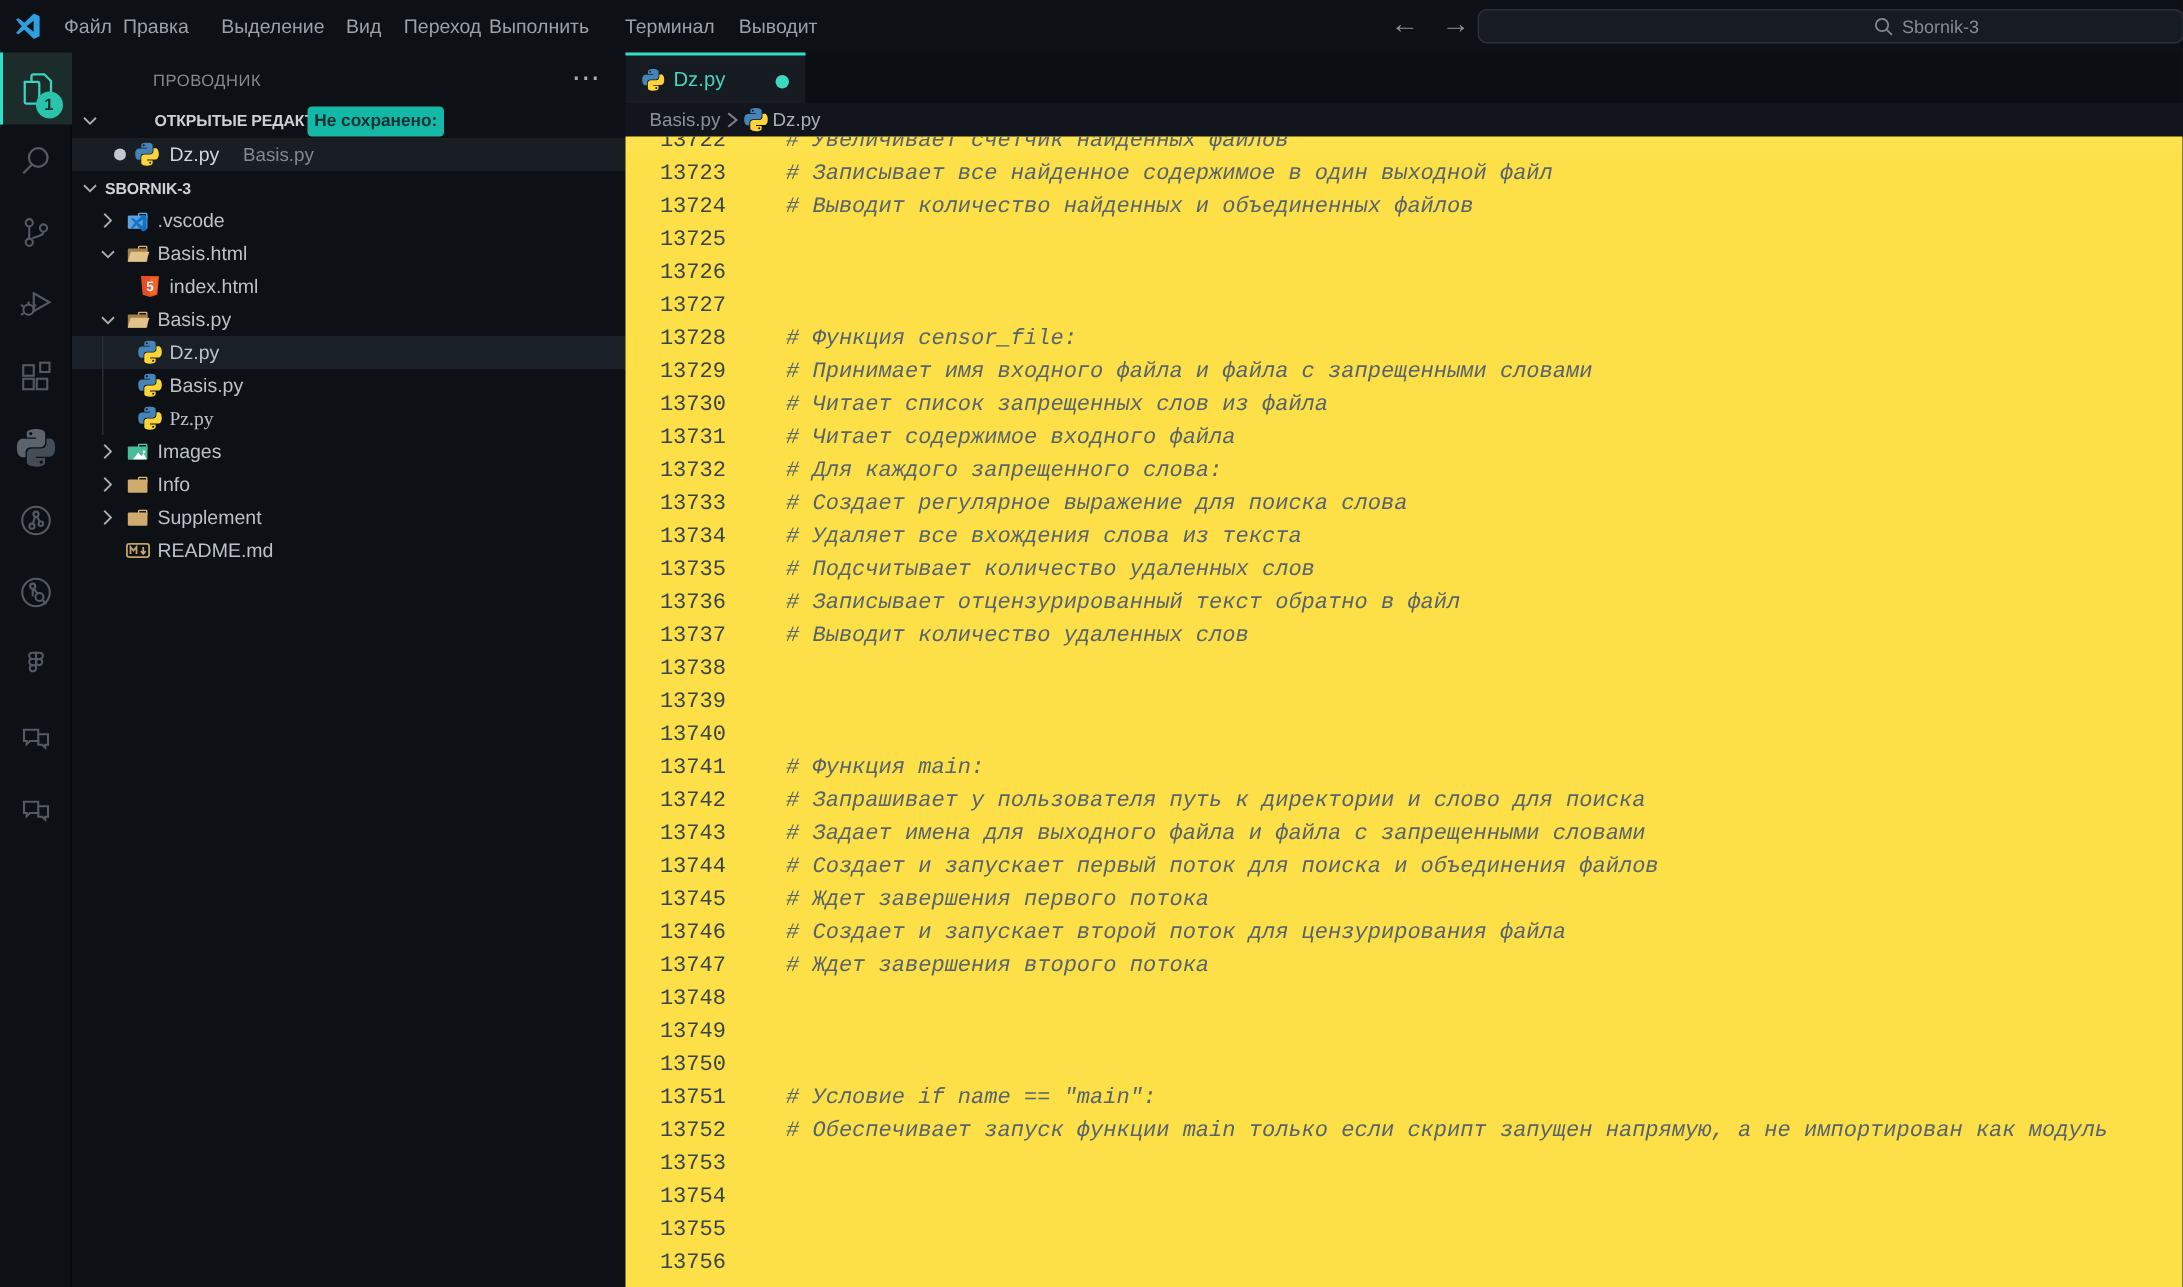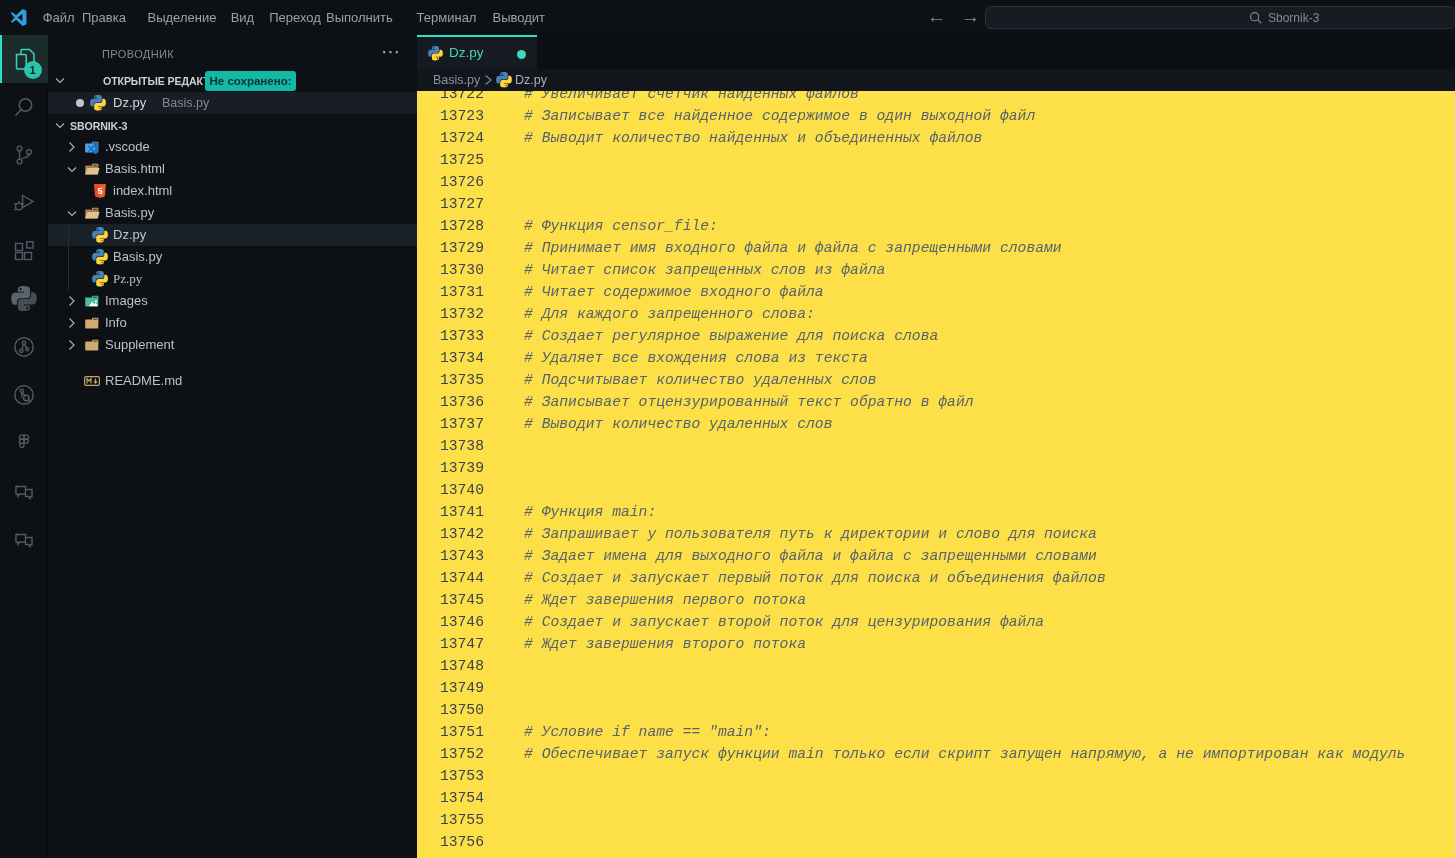--- a/index.html
+++ b/index.html
@@ -269,21 +269,21 @@
     <svg class="chev" style="left:16px;">
         <path d="M5.5 3.5 l4.5 4.5 -4.5 4.5" fill="none" stroke="#a8aeb5" stroke-width="1.2"></path>
       </svg>
     <svg class="icon" style="left:36px;" viewBox="0 0 16 16">
         <rect x="8" y="2.8" width="6.3" height="4" rx="0.8" fill="#dcb67a"></rect>
         <rect x="8.9" y="3.7" width="4.5" height="2.2" fill="#0d1014"></rect>
         <rect x="1.2" y="4.6" width="13.1" height="8.9" rx="0.8" fill="#cfab6e"></rect>
       </svg>
     <div class="lbl" style="left:57px;">Supplement</div>
   </div>
-  <div class="treerow" style="top:335px;">
+  <div class="treerow" style="top:321px;">
     <svg class="icon" style="left:36px;" viewBox="0 0 16 16">
         <rect x="0.6" y="3.6" width="14.8" height="8.8" rx="1.5" fill="none" stroke="#c3a368" stroke-width="1.2"></rect>
         <path d="M3 10.4 V5.6 L5 8 L7 5.6 V10.4" fill="none" stroke="#c3a368" stroke-width="1.2"></path>
         <path d="M11.5 5.6 V9.9 M9.9 8.4 L11.5 10.2 L13.1 8.4" fill="none" stroke="#c3a368" stroke-width="1.2"></path>
       </svg>
     <div class="lbl" style="left:57px;">README.md</div>
   </div>
 </div>
 
 <div id="tabsbar">

